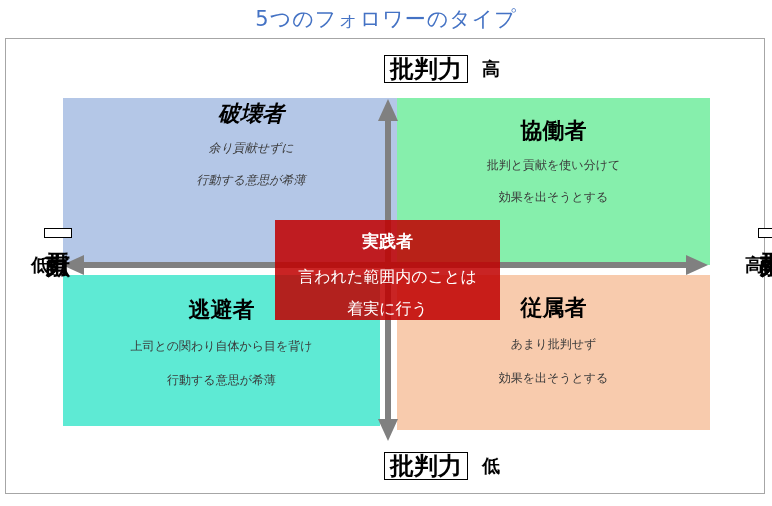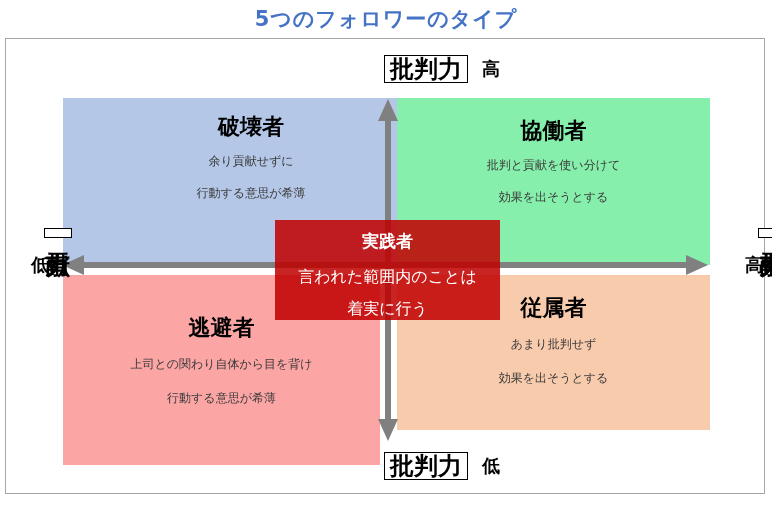--- a/index.html
+++ b/index.html
@@ -9,21 +9,21 @@
     font-family:"DejaVu Sans","Liberation Sans",sans-serif;
     overflow:hidden;
     position:relative;
   }
   #stage{position:relative;width:772px;height:506px;}
 
   
   .title{
     position:absolute;left:0;top:3px;width:772px;
     text-align:center;
-    font-size:21px;font-weight:bold;
+    font-size:21px;font-weight:normal;
     color:#4472c4;
     letter-spacing:1px;
     line-height:32px;
   }
 
   
   .frame{
     position:absolute;left:5px;top:38px;
     width:760px;height:456px;
     border:1px solid #a6a6a6;
@@ -40,23 +40,23 @@
   .quad .q-title{
     font-size:22px;font-weight:bold;color:#000000;
     line-height:26px;
     margin:0;
   }
   .quad .q-desc{
     font-size:12px;color:#3a3a3a;font-weight:normal;
     line-height:21px;
     margin:0;
   }
-  #q-tl{left:63px;top:98px;width:376px;height:167px;background:#b4c7e7;padding-top:16px;}
+  #q-tl{left:63px;top:98px;width:376px;height:167px;background:#b4c7e7;padding-top:3px;font-style:italic;}
   #q-tr{left:397px;top:98px;width:313px;height:167px;background:#86efac;padding-top:20px;}
-  #q-bl{left:63px;top:275px;width:317px;height:190px;background:#fca5a5;padding-top:40px;}
+  #q-bl{left:63px;top:275px;width:317px;height:151px;background:#5eead4;padding-top:22px;}
   #q-br{left:397px;top:275px;width:313px;height:155px;background:#f8cbad;padding-top:20px;}
   #q-tl .q-desc,#q-tr .q-desc{margin-top:11px;}
   #q-bl .q-desc,#q-br .q-desc{margin-top:13px;}
 
   
   .axis-h{position:absolute;left:62px;top:252px;width:646px;height:26px;}
   .axis-v{position:absolute;left:374px;top:99px;width:28px;height:342px;}
 
   
   #center-box{

